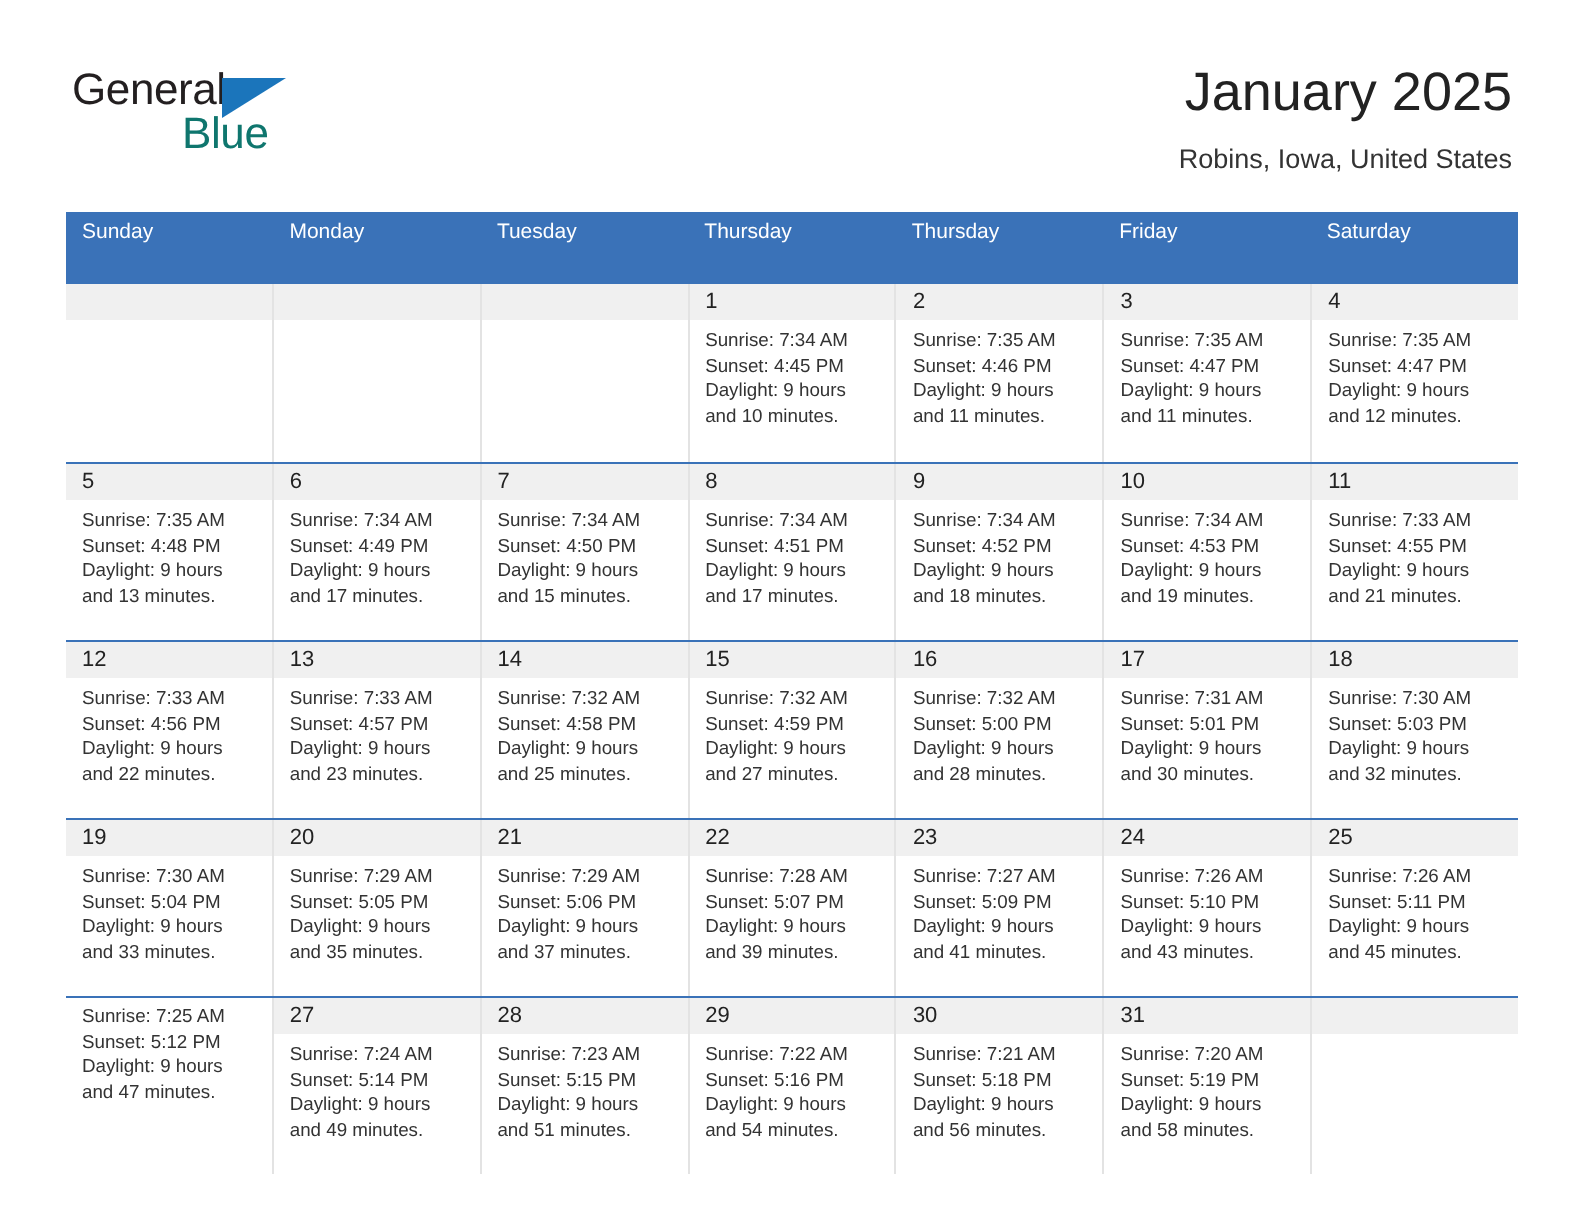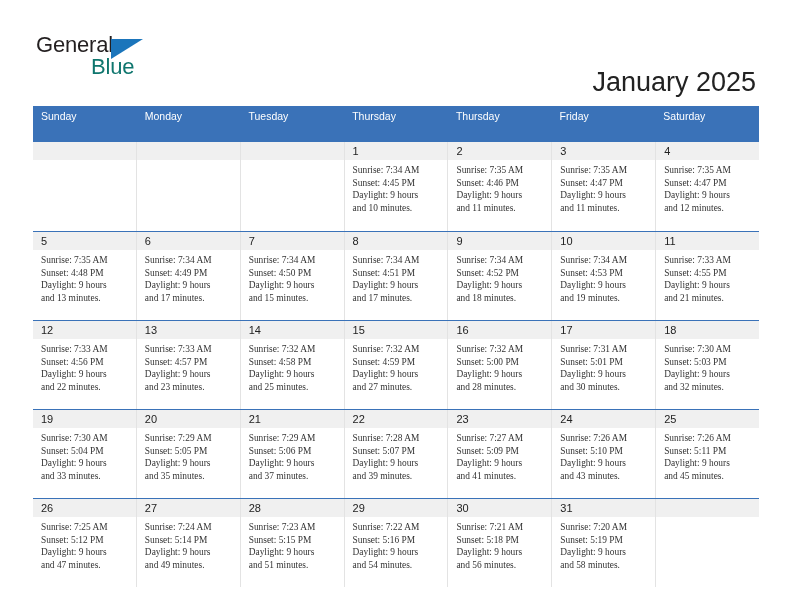--- a/index.html
+++ b/index.html
@@ -57,21 +57,20 @@
     height: 0;
     border-left: 32px solid #1b75bb;
     border-bottom: 20px solid transparent;
   }
 
   .title-block {
     position: absolute;
     right: 0;
     top: 0;
     text-align: right;
-    margin-top: 36px;
   }
   .cal-title {
     font-size: 27px;
     color: #222222;
     line-height: 36px;
     white-space: nowrap;
   }
   .cal-subtitle {
     font-size: 13.5px;
     color: #333333;
@@ -127,21 +126,20 @@
     font-size: 11px;
     color: #222222;
     line-height: 19px;
     padding-left: 8px;
   }
   .day-info {
     padding: 3px 6px 0 8px;
     font-size: 9.4px;
     line-height: 12.6px;
     color: #333333;
-    font-family: Liberation Serif, serif;
   }
   .day-info div { white-space: nowrap; }
 </style>
 </head>
 <body>
 
 <div class="page">
 
   <div class="masthead">
 
@@ -462,23 +460,20 @@
             <div class="day-info">
               <div>Sunrise: 7:26 AM</div>
               <div>Sunset: 5:11 PM</div>
               <div>Daylight: 9 hours</div>
               <div>and 45 minutes.</div>
             </div>
           </div>
         </div>
         <div class="week-row">
           <div class="day-cell">
-            <div class="day-number-band">
-              <div class="day-number">26</div>
-            </div>
             <div class="day-info">
               <div>Sunrise: 7:25 AM</div>
               <div>Sunset: 5:12 PM</div>
               <div>Daylight: 9 hours</div>
               <div>and 47 minutes.</div>
             </div>
           </div>
           <div class="day-cell">
             <div class="day-number-band">
               <div class="day-number">27</div>

